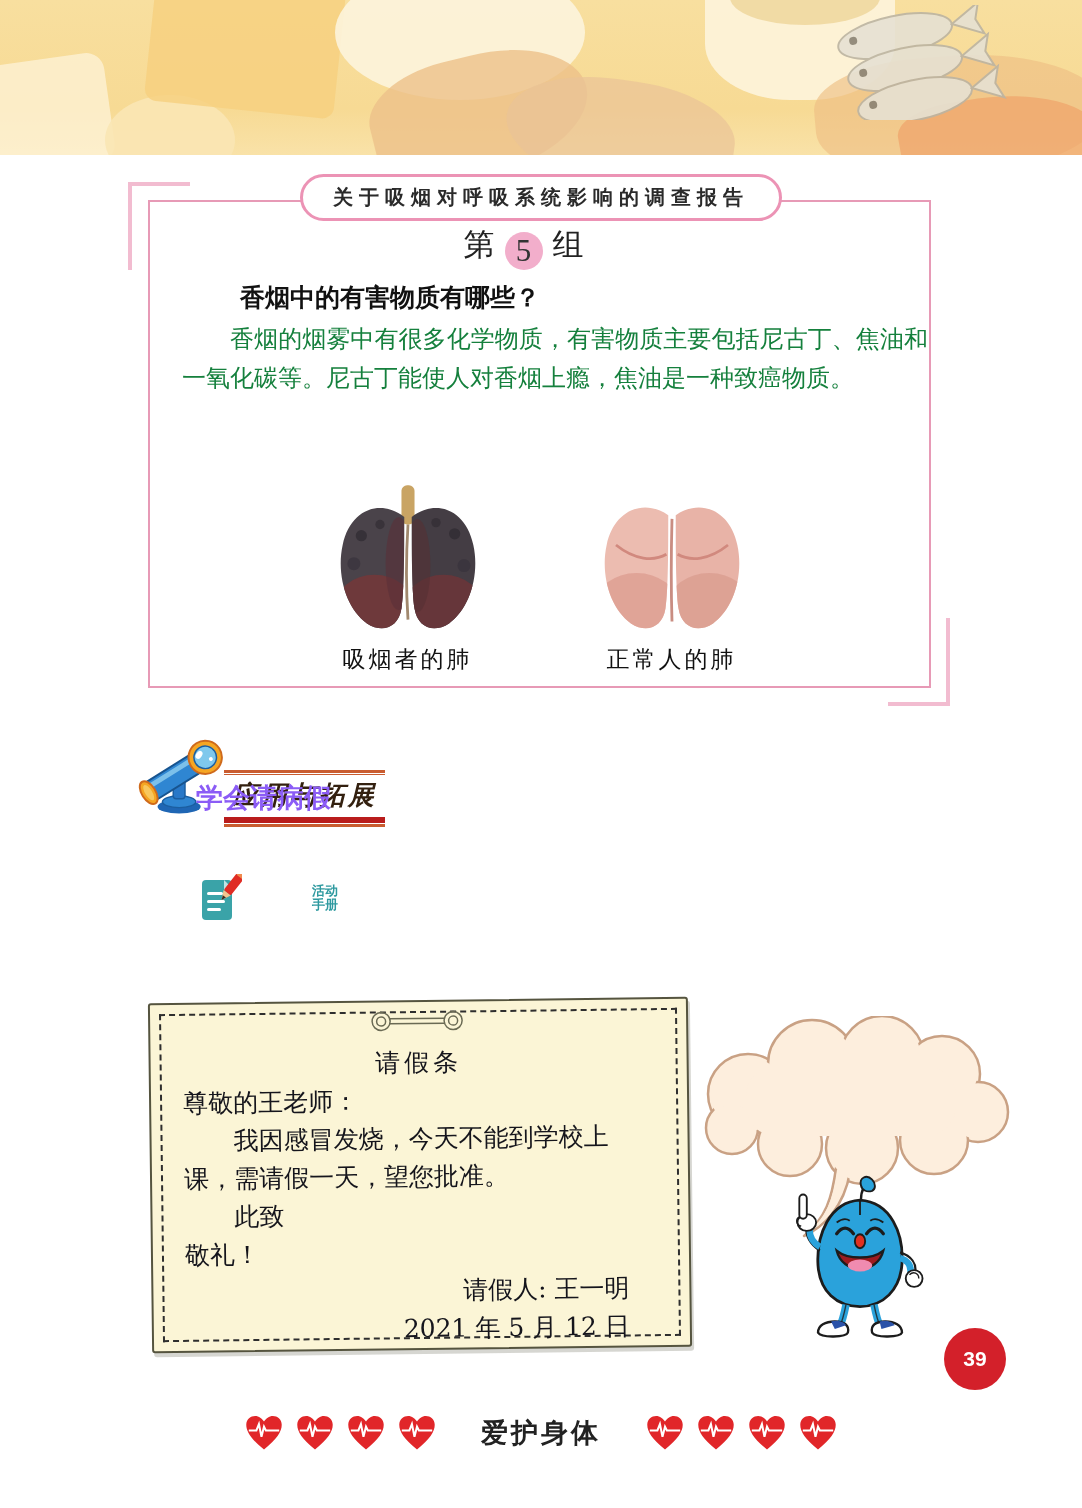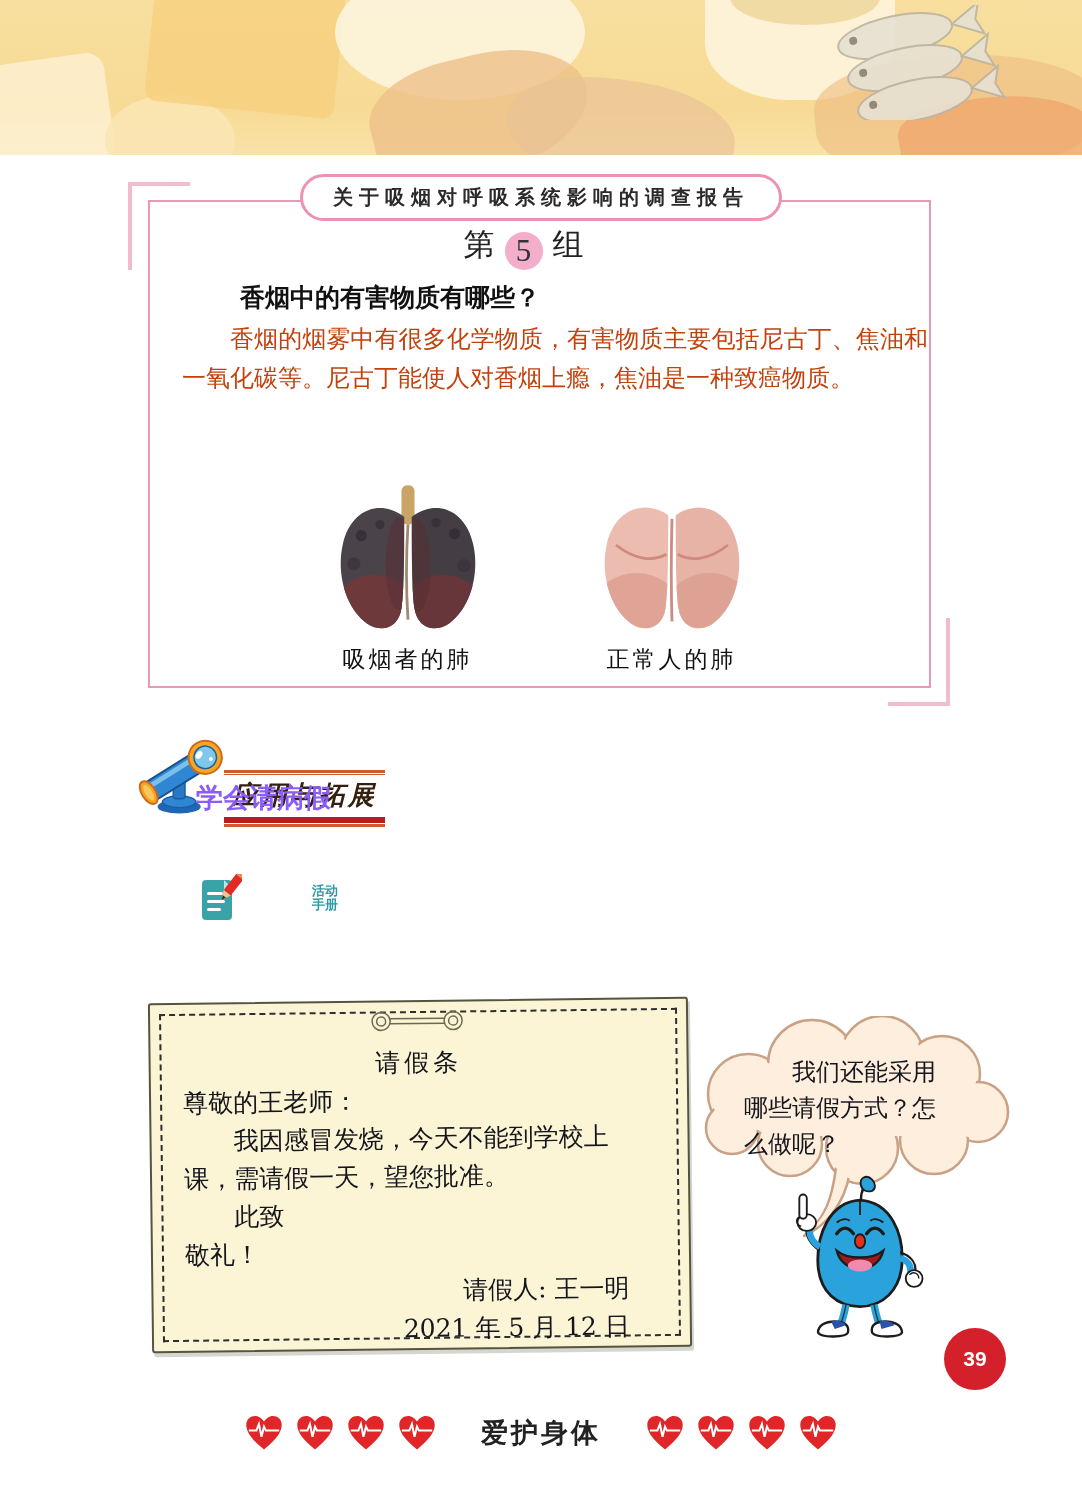--- a/index.html
+++ b/index.html
@@ -25,21 +25,21 @@
     padding:7px 30px; font-family:"Liberation Sans",sans-serif; font-weight:bold;
     font-size:20px; letter-spacing:6px; color:#2a2a2a; white-space:nowrap; z-index:3; }
   .group-line { position:absolute; top:224px; left:132px; width:783px; text-align:center;
     font-size:31px; color:#222; z-index:3; }
   .group-line .num { display:inline-block; width:38px; height:38px; line-height:38px;
     border-radius:50%; background:#f2aecb; text-align:center; margin:0 10px;
     font-family:"Liberation Serif",serif; color:#333; vertical-align:-6px; }
   .question { position:absolute; left:228px; top:281px;
     font-family:"Liberation Sans",sans-serif; font-weight:bold; font-size:25px; color:#111;margin-left:12px; }
   .para { position:absolute; left:182px; width:746px; font-size:24px; line-height:39px;
-    text-indent:2em; text-align:justify; color:#c2410c; }
+    text-indent:2em; text-align:justify; color:#15803d; }
   .para1 { top:320px; }
   .para2 { top:398px; }
   .lungs-row { position:absolute; left:148px; top:478px; width:783px;
     display:flex; justify-content:center; gap:96px;align-items:center; }
   .lung-fig { display:flex; flex-direction:column; align-items:center; }
   .lung-fig svg { width:168px; height:162px; }
   .lung-caption { margin-top:4px; font-size:23px; letter-spacing:3px; color:#111; }
   
   .telescope { position:absolute; left:136px; top:712px; width:98px; height:104px; }
   .sec-header { position:absolute; left:224px; top:770px;
@@ -267,21 +267,20 @@
           <circle cx="256" cy="58" r="35"></circle>
           <circle cx="292" cy="96" r="27"></circle>
           <circle cx="248" cy="124" r="31"></circle>
           <circle cx="176" cy="132" r="33"></circle>
           <circle cx="104" cy="128" r="29"></circle>
           <circle cx="46" cy="112" r="23"></circle>
         <rect x="60" y="50" width="210" height="70" rx="30"></rect>
       </g>
       <path d="M152,150 C148,180 142,200 122,216 C138,208 156,190 162,156 Z" fill="#fdeedd"></path>
     </svg>
-    <div class="bubble-text">我们还能采用哪些请假方式？怎么做呢？</div>
   </div>
 
   <svg class="mascot" viewBox="0 0 150 180">
     <path d="M76,28 C76,18 80,10 88,6" stroke="#1c1c1c" stroke-width="2.5" fill="none"></path>
     <path d="M88,6 C82,0 74,4 76,12 C77,17 82,20 88,18 C92,16 92,10 88,6 Z" fill="#2aa2db" stroke="#1c1c1c" stroke-width="2"></path>
     <path d="M75,28 C42,30 28,66 30,98 C32,126 50,142 75,142 C100,142 118,124 120,96 C122,64 108,30 75,28 Z" fill="#2aa2db" stroke="#1c1c1c" stroke-width="3"></path>
     <path d="M75,28 L75,44" stroke="#1c1c1c" stroke-width="2"></path>
     <path d="M50,64 Q59,52 68,64" stroke="#1c1c1c" stroke-width="3.5" fill="none" stroke-linecap="round"></path>
     <path d="M82,64 Q91,52 100,64" stroke="#1c1c1c" stroke-width="3.5" fill="none" stroke-linecap="round"></path>
     <path d="M50,52 Q58,46 64,50" stroke="#1c1c1c" stroke-width="2" fill="none"></path>

